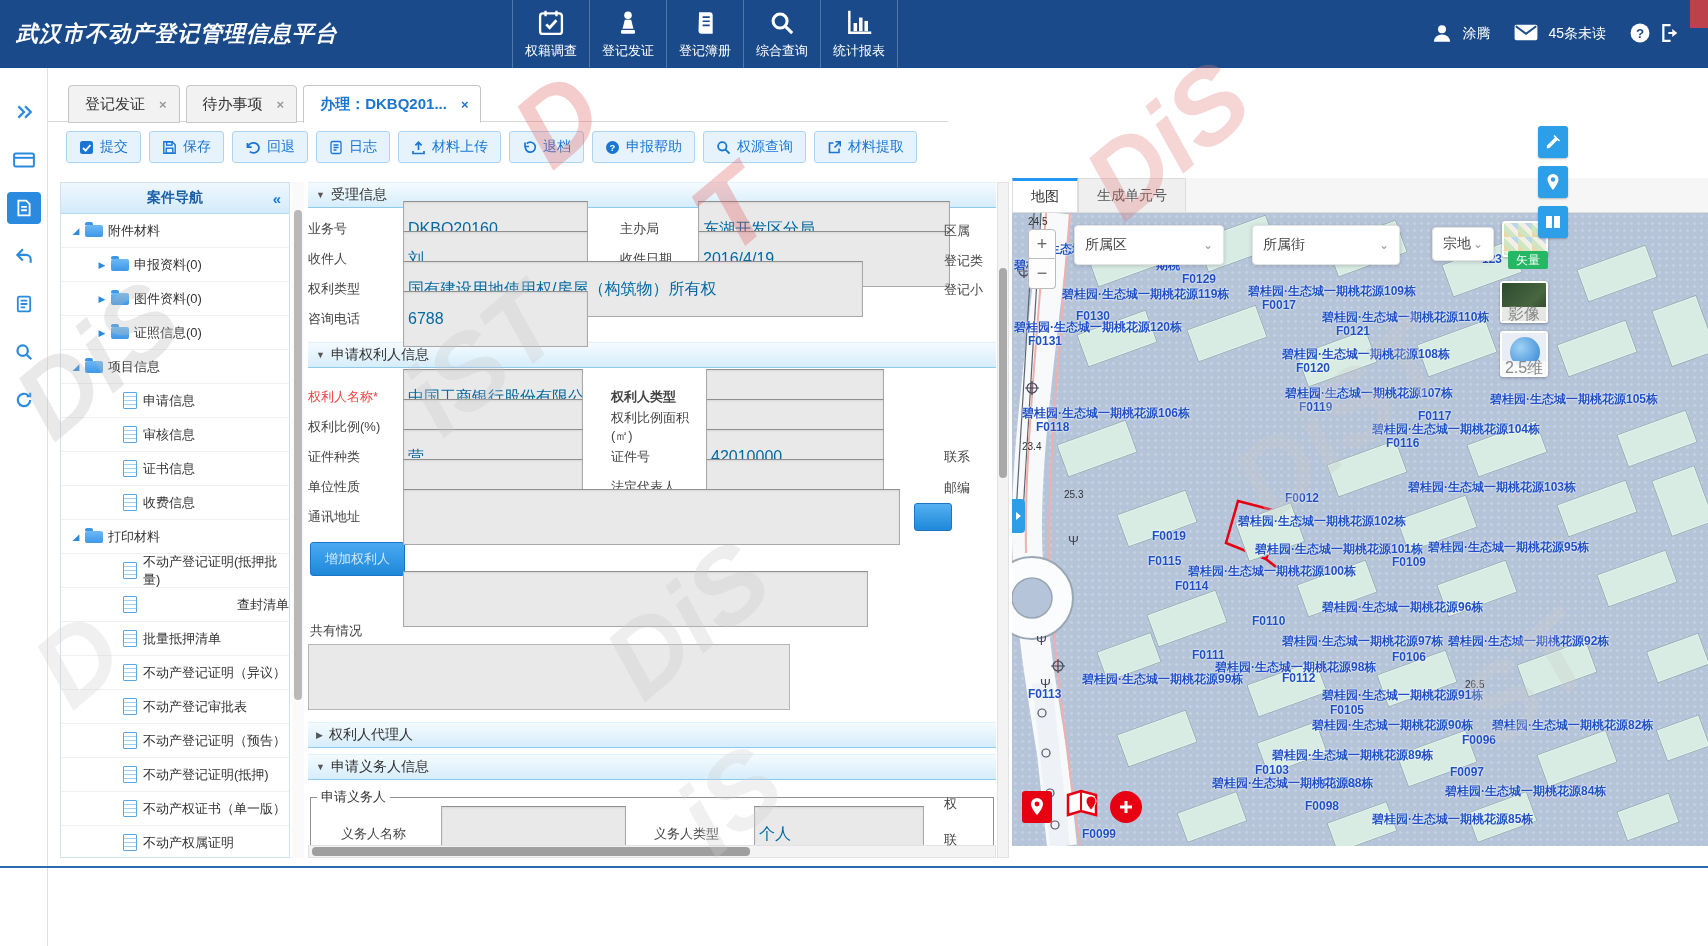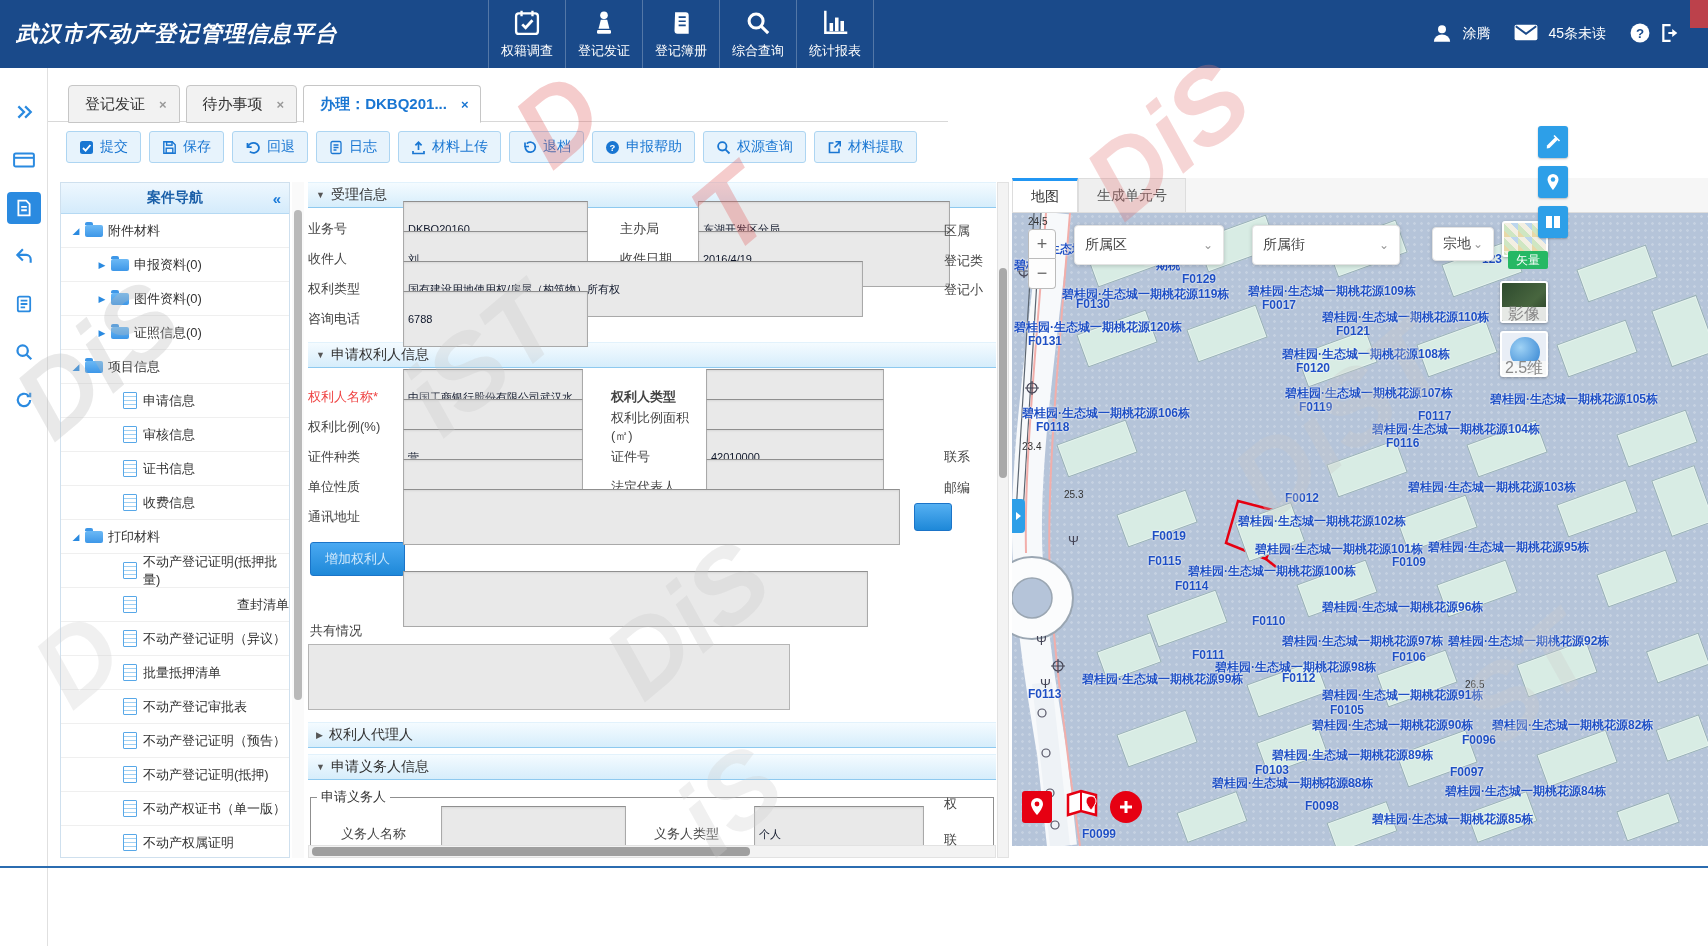--- a/index.html
+++ b/index.html
@@ -1,19 +1,19 @@
 <!DOCTYPE html>
 <html><head>
 <meta charset="utf-8">
 <style>
   html,body{margin:0;padding:0;}
   body{width:1708px;height:946px;position:relative;overflow:hidden;background:#fff;
        font-family:"Liberation Sans","DejaVu Sans",sans-serif;color:#333;}
   
-  .hdr{position:absolute;left:0;top:0;width:1708px;height:68px;background:#1a4a8a;display:flex;align-items:center;}
+  .hdr{position:absolute;left:0;top:0;width:1708px;height:68px;background:#1a4a8a;display:flex;align-items:center;gap:24px;}
   .hdr-title{color:#fff;font-size:22px;font-weight:bold;font-style:italic;margin-left:16px;letter-spacing:1px;}
   .hdr-nav{display:flex;margin-left:150px;height:68px;align-items:stretch;}
   .hdr-nav-item{width:76px;display:flex;flex-direction:column;align-items:center;justify-content:center;color:#fff;cursor:pointer;border-left:1px solid rgba(255,255,255,.25);}
   .hdr-nav-item:last-child{border-right:1px solid rgba(255,255,255,.25);}
   .hdr-nav-item .nico{height:30px;display:flex;align-items:flex-end;}
   .hdr-nav-item .nlbl{font-size:13px;margin-top:4px;}
   .hdr-right{margin-left:auto;margin-right:28px;display:flex;align-items:center;color:#fff;font-size:14px;gap:10px;}
   .hdr-right .sp{margin-right:14px;}
   
   .rail{position:absolute;left:0;top:68px;width:48px;height:878px;background:#fff;border-right:1px solid #e0e0e0;display:flex;flex-direction:column;align-items:center;padding-top:28px;box-sizing:border-box;gap:16px;}
@@ -40,21 +40,21 @@
   .ic-folder:before{content:"";position:absolute;left:0;top:-3px;width:8px;height:3px;background:#3d97e8;border-radius:2px 2px 0 0;}
   .ic-file{width:12px;height:15px;background:#fff;border:1px solid #58a8e8;border-radius:1px;margin:0 6px 0 2px;flex:none;
     background-image:linear-gradient(#9fd0f3 1px,transparent 1px);background-size:100% 4px;background-position:0 3px;}
   
   .formwrap{position:absolute;left:308px;top:182px;width:688px;height:663px;overflow:hidden;}
   .sechdr{height:26px;background:linear-gradient(#f4fbff,#d6edfb);border-top:1px solid #e2f2fc;border-bottom:1px solid #8ec9ef;display:flex;align-items:center;font-size:14px;color:#333;padding-left:8px;box-sizing:border-box;cursor:pointer;}
   .sechdr .sarr{font-size:9px;color:#555;margin-right:6px;}
   .frow{position:relative;height:30px;display:flex;align-items:center;}
   .flbl{font-size:13px;color:#444;flex:none;}
   .flbl.req{color:#ef4444;}
-  .inp{height:22px;background:#e9e9e9;border:1px solid #a9a9a9;border-top-color:#8f8f8f;box-shadow:inset 0 1px 2px rgba(0,0,0,.08);font-size:11px;color:#0f172a;line-height:22px;padding:16px 4px;box-sizing:content-box;overflow:hidden;white-space:nowrap;flex:none;cursor:text;}
+  .inp{height:22px;background:#e9e9e9;border:1px solid #a9a9a9;border-top-color:#8f8f8f;box-shadow:inset 0 1px 2px rgba(0,0,0,.08);font-size:16px;color:#0369a1;line-height:22px;padding:16px 4px;box-sizing:content-box;overflow:hidden;white-space:nowrap;flex:none;cursor:text;}
   .sec{margin-bottom:6px;}
   .addbtn{display:inline-block;background:linear-gradient(#4aa9f2,#1e88d8);border:1px solid #1b74c8;color:#cfe8fb;font-size:13px;border-radius:3px;padding:7px 14px;margin:10px 0 8px 2px;cursor:pointer;}
   .txtarea{width:480px;height:64px;background:#e9e9e9;border:1px solid #b5b5b5;cursor:text;}
   fieldset.obl{border:1px solid #8f8f8f;margin:8px 2px 0 2px;padding:10px 0 14px 0;}
   fieldset.obl legend{font-size:13px;color:#333;margin-left:6px;padding:0 4px;}
   .fragbtn{position:absolute;right:-4px;top:1px;width:36px;height:26px;background:linear-gradient(#55b0f2,#1e88d8);border:1px solid #1b74c8;border-radius:3px;cursor:pointer;}
   
   .cliplbl{position:absolute;left:944px;width:56px;font-size:13px;color:#444;overflow:hidden;white-space:nowrap;z-index:2;}
   
   .vsb{position:absolute;left:997px;top:182px;width:12px;height:676px;background:#f3f3f3;border:1px solid #e2e2e2;box-sizing:border-box;}
@@ -376,25 +376,25 @@
       <div class="trow" style="padding-left: 60px;">
         <span class="ic-file"></span>
         <span>不动产登记证明(抵押批量)</span>
       </div>
       <div class="trow" style="padding-left: 60px; justify-content: space-between;">
         <span class="ic-file"></span>
         <span>查封清单</span>
       </div>
       <div class="trow" style="padding-left: 60px;">
         <span class="ic-file"></span>
+        <span>批量抵押清单</span>
+      </div>
+      <div class="trow" style="padding-left: 60px;">
+        <span class="ic-file"></span>
         <span>不动产登记证明（异议）</span>
-      </div>
-      <div class="trow" style="padding-left: 60px;">
-        <span class="ic-file"></span>
-        <span>批量抵押清单</span>
       </div>
       <div class="trow" style="padding-left: 60px;">
         <span class="ic-file"></span>
         <span>不动产登记审批表</span>
       </div>
       <div class="trow" style="padding-left: 60px;">
         <span class="ic-file"></span>
         <span>不动产登记证明（预告）</span>
       </div>
       <div class="trow" style="padding-left: 60px;">
@@ -590,21 +590,21 @@
         <div class="bld" style="left: 458px; top: 588px; width: 62px; height: 30px; transform: rotate(-20deg); z-index: 2;"></div>
         <div class="bld" style="left: 608px; top: 588px; width: 54px; height: 30px; transform: rotate(-20deg); z-index: 2;"></div>
       </div>
     <div id="maplabels">
         <div class="mlabel" style="left: 36px; top: 28px;">生态城一</div>
         <div class="mlabel" style="left: 2px; top: 44px;">碧桂</div>
         <div class="mlabel" style="left: 16px; top: 59px;">F013</div>
         <div class="mlabel" style="left: 132px; top: 44px;">一期桃</div>
         <div class="mlabel" style="left: 170px; top: 59px;">F0129</div>
         <div class="mlabel" style="left: 50px; top: 73px;">碧桂园·生态城一期桃花源119栋</div>
-        <div class="mlabel" style="left: 64px; top: 84px;">F0130</div>
+        <div class="mlabel" style="left: 64px; top: 96px;">F0130</div>
         <div class="mlabel" style="left: 236px; top: 70px;">碧桂园·生态城一期桃花源109栋</div>
         <div class="mlabel" style="left: 250px; top: 85px;">F0017</div>
         <div class="mlabel" style="left: 2px; top: 106px;">碧桂园·生态城一期桃花源120栋</div>
         <div class="mlabel" style="left: 16px; top: 121px;">F0131</div>
         <div class="mlabel" style="left: 310px; top: 96px;">碧桂园·生态城一期桃花源110栋</div>
         <div class="mlabel" style="left: 324px; top: 111px;">F0121</div>
         <div class="mlabel" style="left: 456px; top: 24px;">桂园</div>
         <div class="mlabel" style="left: 470px; top: 39px;">123</div>
         <div class="mlabel" style="left: 270px; top: 133px;">碧桂园·生态城一期桃花源108栋</div>
         <div class="mlabel" style="left: 284px; top: 148px;">F0120</div>

